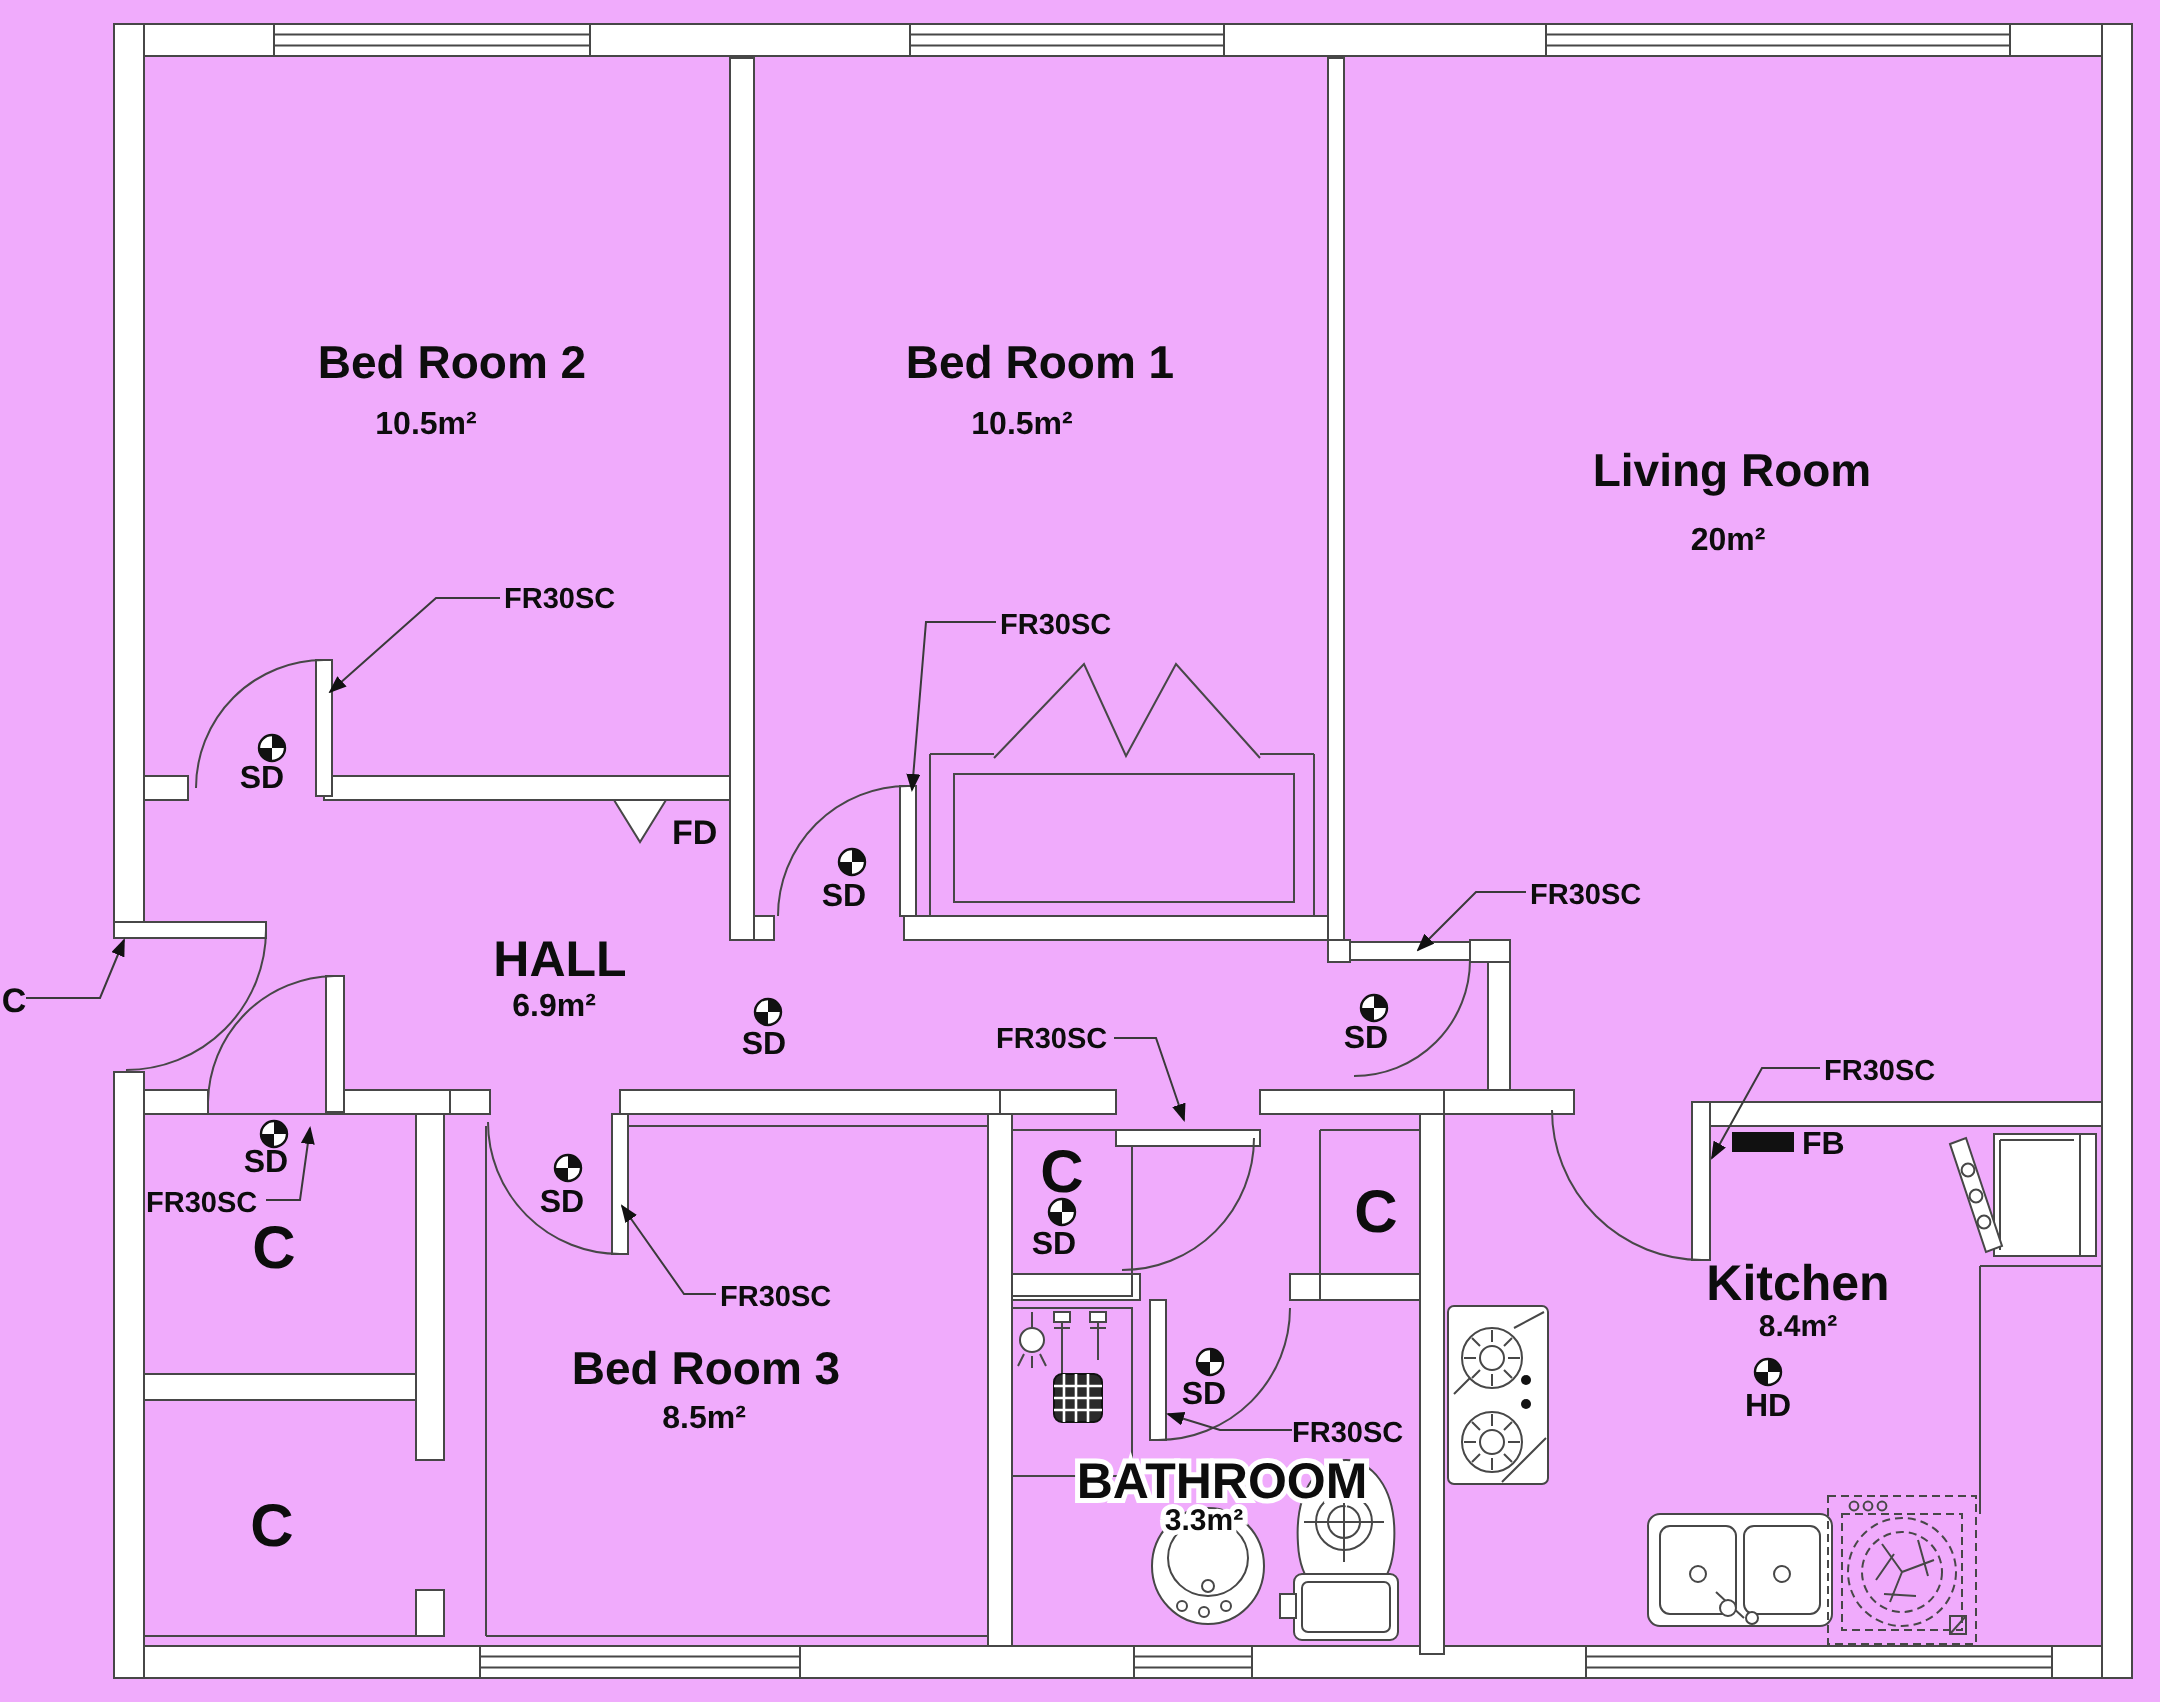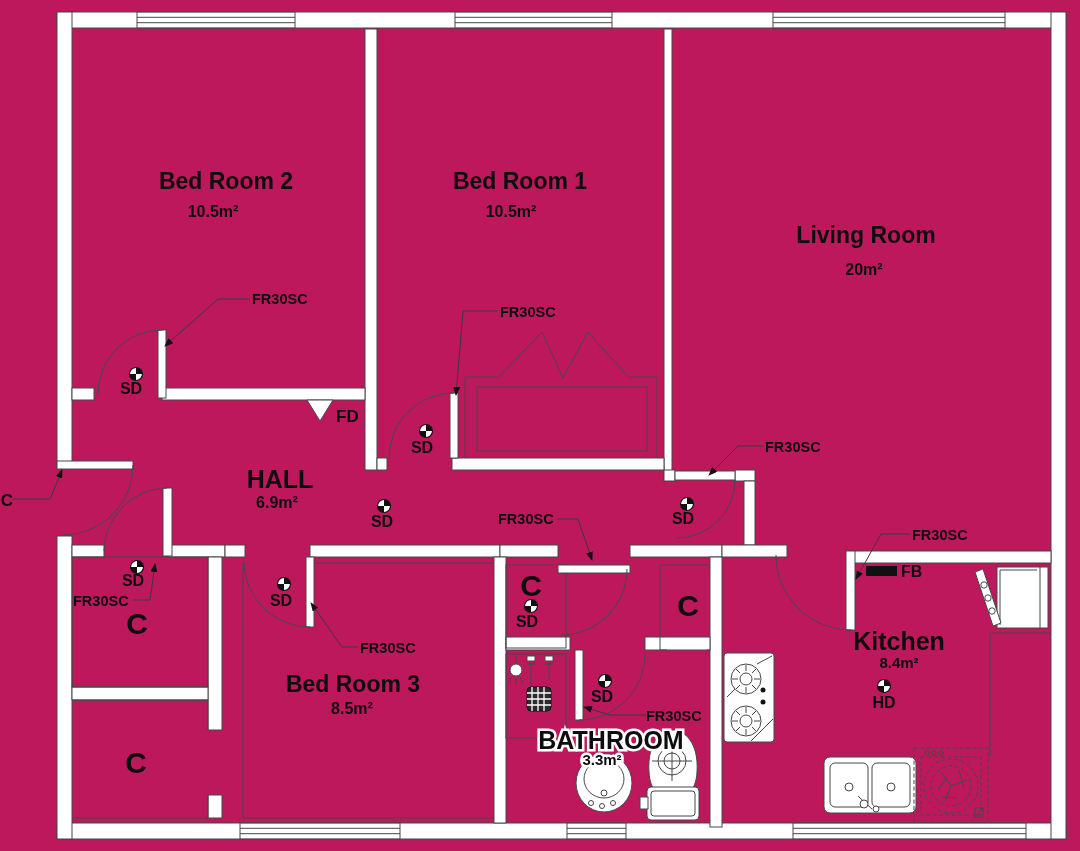--- a/index.html
+++ b/index.html
@@ -1,16 +1,16 @@
 <!DOCTYPE html>
 <html><head>
 <meta charset="utf-8">
 <style>
   html,body{margin:0;padding:0;background:#fff;}
-  .stage{width:1080px;height:851px;position:relative;background:#be185d;}
+  .stage{width:1080px;height:851px;position:relative;background:#f0abfc;}
   svg{display:block;}
   .wall{fill:#fff;stroke:#474747;stroke-width:1;}
   .ln{fill:none;stroke:#474747;stroke-width:1;}
   .fix{fill:#fff;stroke:#474747;stroke-width:1;}
   .blk{fill:#111;stroke:none;}
   .dash{stroke-dasharray:4 2.5;}
   .lead{fill:none;stroke:#3a3a3a;stroke-width:1;marker-end:url(#arr);}
   .t{font-family:"Liberation Sans",sans-serif;font-weight:bold;fill:#0d0d0d;}
   .room{font-size:23px;}
   .big{font-size:25px;}

